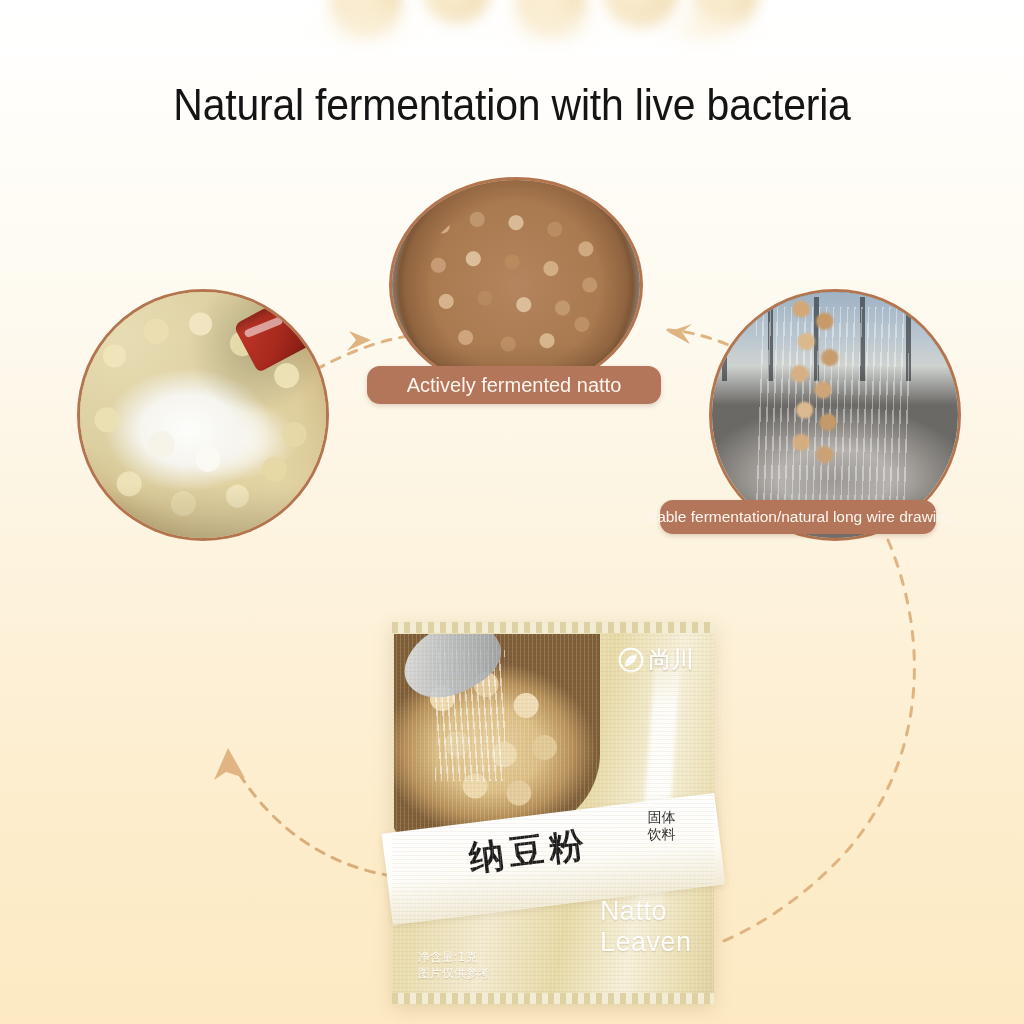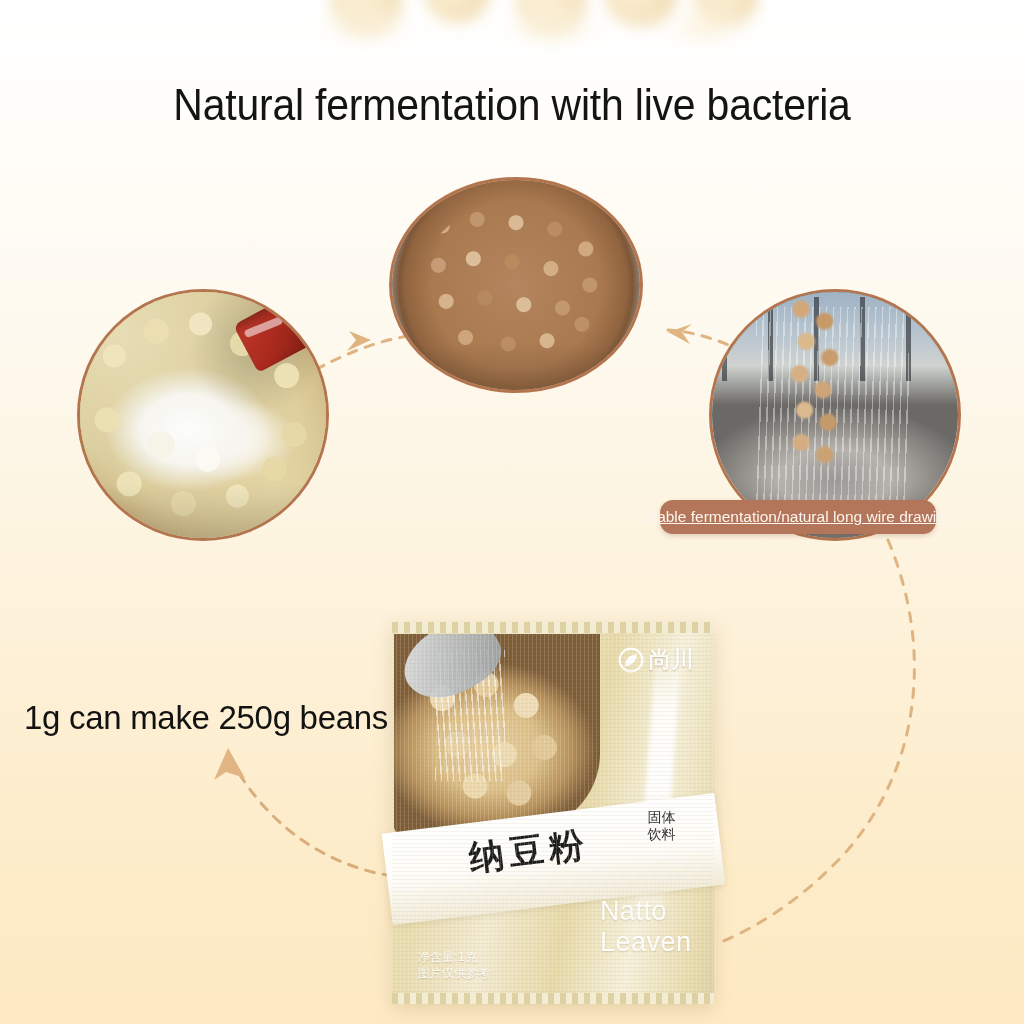--- a/index.html
+++ b/index.html
@@ -230,21 +230,20 @@
   }
   .pill-left {
     left: 66px; top: 498px;
     width: 272px; height: 36px;
     font-size: 17px;
   }
   .pill-right {
     left: 660px; top: 500px;
     width: 276px; height: 34px;
     font-size: 15.5px;
-    text-decoration: underline;
   }
 
   
   .statement {
     position: absolute;
     left: 24px; top: 697px;
     font-size: 33px;
     line-height: 42px;
     color: #121212;
     letter-spacing: -.3px;
@@ -453,23 +452,23 @@
 
   <div class="circle c-right" style="left:712px; top:292px; width:246px; height:246px;">
     <div class="photo">
       <div class="rails"></div>
       <div class="strings"></div>
       <div class="fall"></div>
     </div>
     <div class="caption-shadow"></div>
   </div>
 
+  <div class="pill pill-center">Actively fermented natto</div>
   <div class="pill pill-right">Stable fermentation/natural long wire drawing</div>
 
-  <div class="statement">1g can make 250g beans</div>
 
   <div class="sachet">
     <div class="body"></div>
     <div class="foodphoto">
       <div class="beans"></div>
       <div class="sticky"></div>
       <div class="spoon"></div>
     </div>
     <div class="sheen"></div>
     <div class="ribbon"></div>

